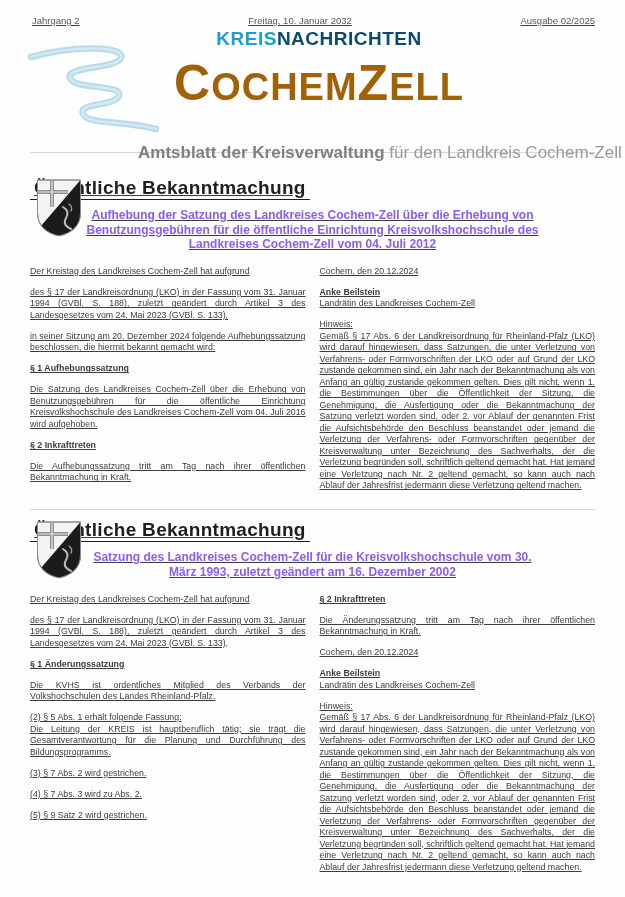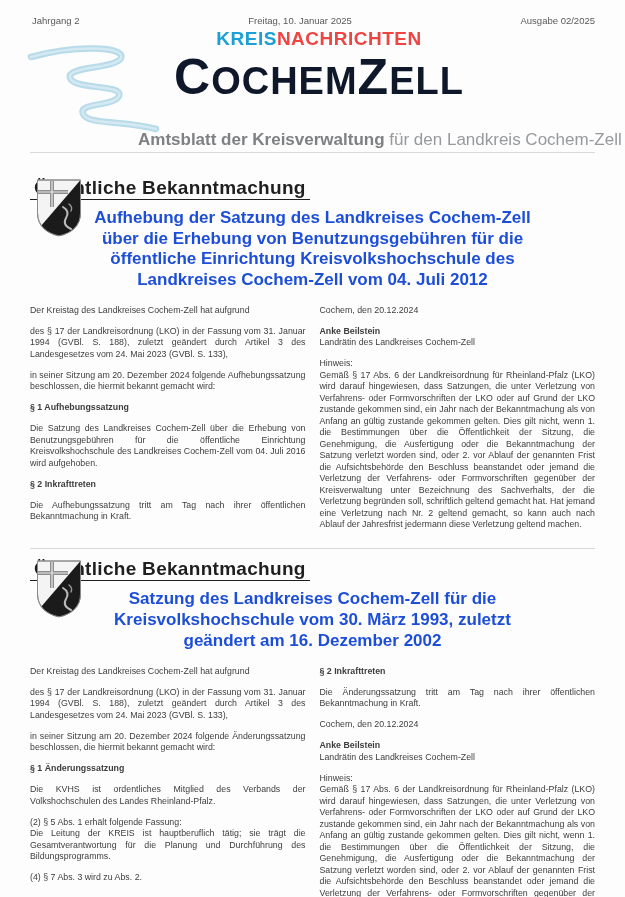--- a/index.html
+++ b/index.html
@@ -4,72 +4,72 @@
 <style>
   * { box-sizing: border-box; margin: 0; padding: 0; }
   html, body { background: #ffffff; }
   body {
     width: 625px; height: 897px;
     font-family: "Liberation Sans", sans-serif;
     color: #3d3d3d;
     overflow: hidden;
     position: relative;
   }
-  .page { width: 625px; height: 897px; background: #fdfdfd; }
+  .page { width: 625px; height: 897px; background: #fdfdfd; text-decoration: underline; }
 
   
   .topline {
     display: flex; justify-content: space-between;
     padding: 15px 30px 0 32px;
     font-size: 9.5px; color: #58595b;
   }
   .logo-block { position: relative; height: 116px; margin-top: 2px; }
   .river { position: absolute; left: 26px; top: 14px; }
   .logo-text { position: absolute; left: 138px; top: 0; width: 362px; text-align: center; }
   .brand-top { font-size: 19px; font-weight: bold; letter-spacing: 0.5px; line-height: 22px; }
   .brand-top .kreis { color: #1c9fd4; }
-  .brand-top .nachrichten { color: #ef4444; }
+  .brand-top .nachrichten { color: #0c4a6e; }
   .wordmark {
-    color: #0f172a; font-weight: bold; letter-spacing: 1px;
-    font-size: 50px; line-height: 58px; white-space: nowrap; margin-top: -2px;
+    color: #a16207; font-weight: bold; letter-spacing: 1px;
+    font-size: 50px; line-height: 71px; white-space: nowrap; margin-top: -2px;
   }
   .wordmark .small { font-size: 38px; }
   .brand-sub { font-size: 17px; white-space: nowrap; margin-top: 20px; }
   .brand-sub .b { font-weight: bold; color: #7e8083; }
   .brand-sub .l { color: #97999c; }
   .rule { height: 1px; background: #d8d8d8; margin: 8px 30px 0 30px; }
 
   
   .section { position: relative; padding: 0 30px; }
   .section-1 { margin-top: 24px; }
   .section-2 { margin-top: 9px; }
   .crest { position: absolute; left: 36px; top: 2px; }
   .sec-head { text-align: left; font-size: 19px; color: #1f1f1f; letter-spacing: 0.3px; }
   .sec-head span { border-bottom: 1.5px solid #1f1f1f; padding: 0 4px 1px 4px; }
   .sec-sub {
-    text-align: center; font-weight: bold; font-size: 17px; line-height: 1.22;
-    color: #1d4ed8; max-width: 462px; margin: 9px auto 0 auto;
+    text-align: center; font-weight: bold; font-size: 12px; line-height: 1.22;
+    color: #8b5cf6; max-width: 462px; margin: 9px auto 0 auto;
   }
   .cols { display: flex; gap: 14px; margin-top: 14px; }
   .col { flex: 1; font-size: 8.8px; line-height: 11.5px; text-align: justify; color: #3d3d3d; }
   .col p { margin: 0 0 9.5px 0; }
   .col p.b { font-weight: bold; }
   .col p.tight { margin-bottom: 0; }
 
   .divider { height: 1px; background: #d8d8d8; margin: 8px 0 0 0; }
 </style>
 </head>
 <body>
 
 <div class="page">
 
   <header>
     <div class="topline">
       <span>Jahrgang 2</span>
-      <span>Freitag, 10. Januar 2025</span>
+      <span>Freitag, 10. Januar 2032</span>
       <span>Ausgabe 02/2025</span>
     </div>
 
     <div class="logo-block">
       <svg class="river" width="138" height="94" viewBox="0 0 138 94">
         <path d="M5,15 C48,3 100,4 95,16 C90,27 40,24 44,36 C48,48 98,42 93,54 C88,65 52,60 57,72 C62,83 96,78 130,87" fill="none" stroke="#b7dbe9" stroke-width="6.5" stroke-linecap="round" stroke-linejoin="round"></path>
         <path d="M5,15 C48,3 100,4 95,16 C90,27 40,24 44,36 C48,48 98,42 93,54 C88,65 52,60 57,72 C62,83 96,78 130,87" fill="none" stroke="#d4e9f2" stroke-width="2.5" stroke-linecap="round" stroke-linejoin="round"></path>
       </svg>
       <div class="logo-text">
         <div class="brand-top"><span class="kreis">KREIS</span><span class="nachrichten">NACHRICHTEN</span></div>
@@ -143,26 +143,27 @@
       </g>
       <path d="M1.5,1 H44.5 V34 C44.5,47 35,54.5 23,56.8 C11,54.5 1.5,47 1.5,34 Z" fill="none" stroke="#8a8a8a" stroke-width="1"></path>
     </svg>
     <h1 class="sec-head"><span>Öffentliche Bekanntmachung</span></h1>
     <h2 class="sec-sub">Satzung des Landkreises Cochem-Zell für die Kreisvolkshochschule vom 30. März 1993, zuletzt geändert am 16. Dezember 2002</h2>
     <div class="cols">
       <div class="col">
 
       <p>Der Kreistag des Landkreises Cochem-Zell hat aufgrund</p>
           <p>des § 17 der Landkreisordnung (LKO) in der Fassung vom 31. Januar 1994 (GVBl. S. 188), zuletzt geändert durch Artikel 3 des Landesgesetzes vom 24. Mai 2023 (GVBl. S. 133),</p>
-          <p>in seiner Sitzung am 20. Dezember 2024 folgende Änderungssatzung beschlossen, die hiermit bekannt gemacht wird:</p>
           <p class="b">§ 1 Änderungssatzung</p>
           <p>Die KVHS ist ordentliches Mitglied des Verbands der Volkshochschulen des Landes Rheinland-Pfalz.</p>
           <p class="tight">(2) § 5 Abs. 1 erhält folgende Fassung:</p>
           <p>Die Leitung der KREIS ist hauptberuflich tätig; sie trägt die Gesamtverantwortung für die Planung und Durchführung des Bildungsprogramms.</p>
+          <p>(3) § 7 Abs. 2 wird gestrichen.</p>
           <p>(4) § 7 Abs. 3 wird zu Abs. 2.</p>
+          <p>(5) § 9 Satz 2 wird gestrichen.</p>
         </div>
       <div class="col">
 
       <p class="b">§ 2 Inkrafttreten</p>
           <p>Die Änderungssatzung tritt am Tag nach ihrer öffentlichen Bekanntmachung in Kraft.</p>
           <p>Cochem, den 20.12.2024</p>
           <p class="b tight">Anke Beilstein</p>
           <p>Landrätin des Landkreises Cochem-Zell</p>
           <p class="tight">Hinweis:</p>
           <p>Gemäß § 17 Abs. 6 der Landkreisordnung für Rheinland-Pfalz (LKO) wird darauf hingewiesen, dass Satzungen, die unter Verletzung von Verfahrens- oder Formvorschriften der LKO oder auf Grund der LKO zustande gekommen sind, ein Jahr nach der Bekanntmachung als von Anfang an gültig zustande gekommen gelten. Dies gilt nicht, wenn 1. die Bestimmungen über die Öffentlichkeit der Sitzung, die Genehmigung, die Ausfertigung oder die Bekanntmachung der Satzung verletzt worden sind, oder 2. vor Ablauf der genannten Frist die Aufsichtsbehörde den Beschluss beanstandet oder jemand die Verletzung der Verfahrens- oder Formvorschriften gegenüber der Kreisverwaltung unter Bezeichnung des Sachverhalts, der die Verletzung begründen soll, schriftlich geltend gemacht hat. Hat jemand eine Verletzung nach Nr. 2 geltend gemacht, so kann auch nach Ablauf der Jahresfrist jedermann diese Verletzung geltend machen.</p>

